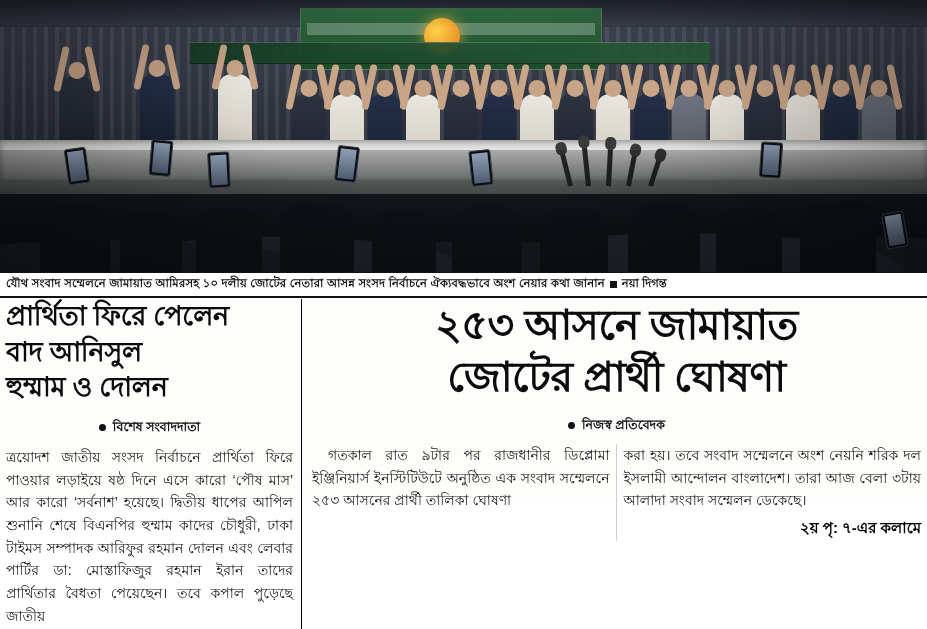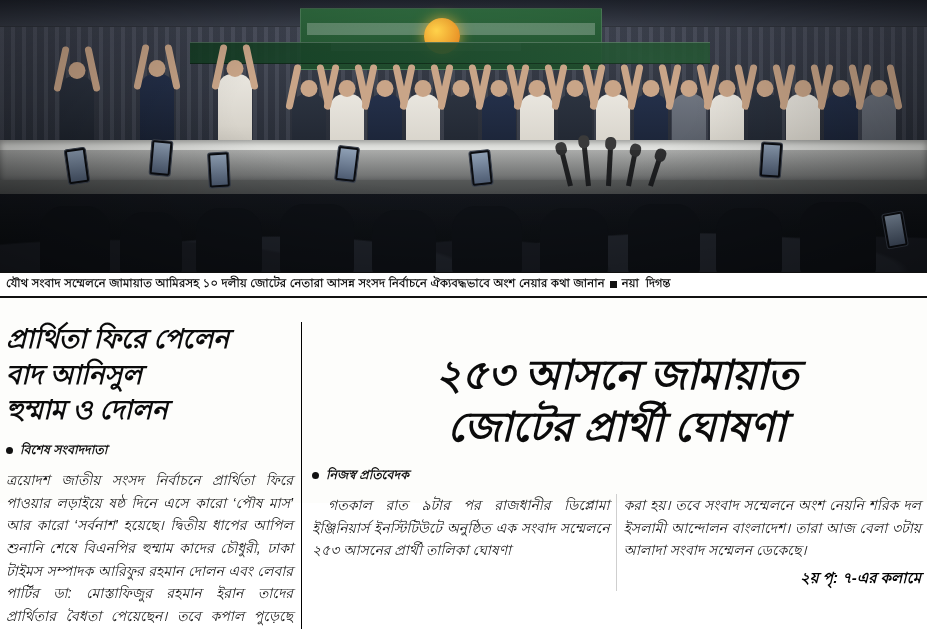--- a/index.html
+++ b/index.html
@@ -204,42 +204,39 @@
   .caption-sq {
     display: inline-block;
     width: 7px; height: 7px;
     background: #111;
     margin: 0 5px 1px 5px;
   }
   .caption-credit {
     font-size: 11.5px;
     font-weight: bold;
     color: #111;
-    font-family: Liberation Mono, monospace;
   }
 
   
   .content {
     display: flex;
-    padding: 24px 6px 0 6px;
+    padding: 1px 6px 0 6px;
     box-sizing: border-box;
     height: 331px;
-    font-style: italic;
   }
   .col-left {
     width: 296px;
     padding-right: 8px;
     box-sizing: border-box;
     border-right: 1px solid #000;
   }
   .col-right {
     flex: 1;
     padding-left: 10px;
     box-sizing: border-box;
-    margin-top: 27px;
   }
 
   .headline-left {
     font-size: 27px;
     line-height: 1.32;
     font-weight: bold;
     color: #0b0b0b;
     letter-spacing: -0.3px;
   }
   .headline-main {
@@ -277,21 +274,21 @@
     margin: 0 0 4px 0;
     color: #141414;
   }
   .para.indent { text-indent: 16px; }
   .jump {
     font-size: 15px;
     font-weight: bold;
     text-align: right;
     margin-top: 2px;
   }
-  .byline-row { display: flex; align-items: center; }
+  .byline-row { display: flex; align-items: center; justify-content: center; }
 </style>
 </head>
 <body>
 
 <div class="page">
 
   <div class="photo">
     <div class="stage-back">
       <div class="curtain"></div>
     </div>

